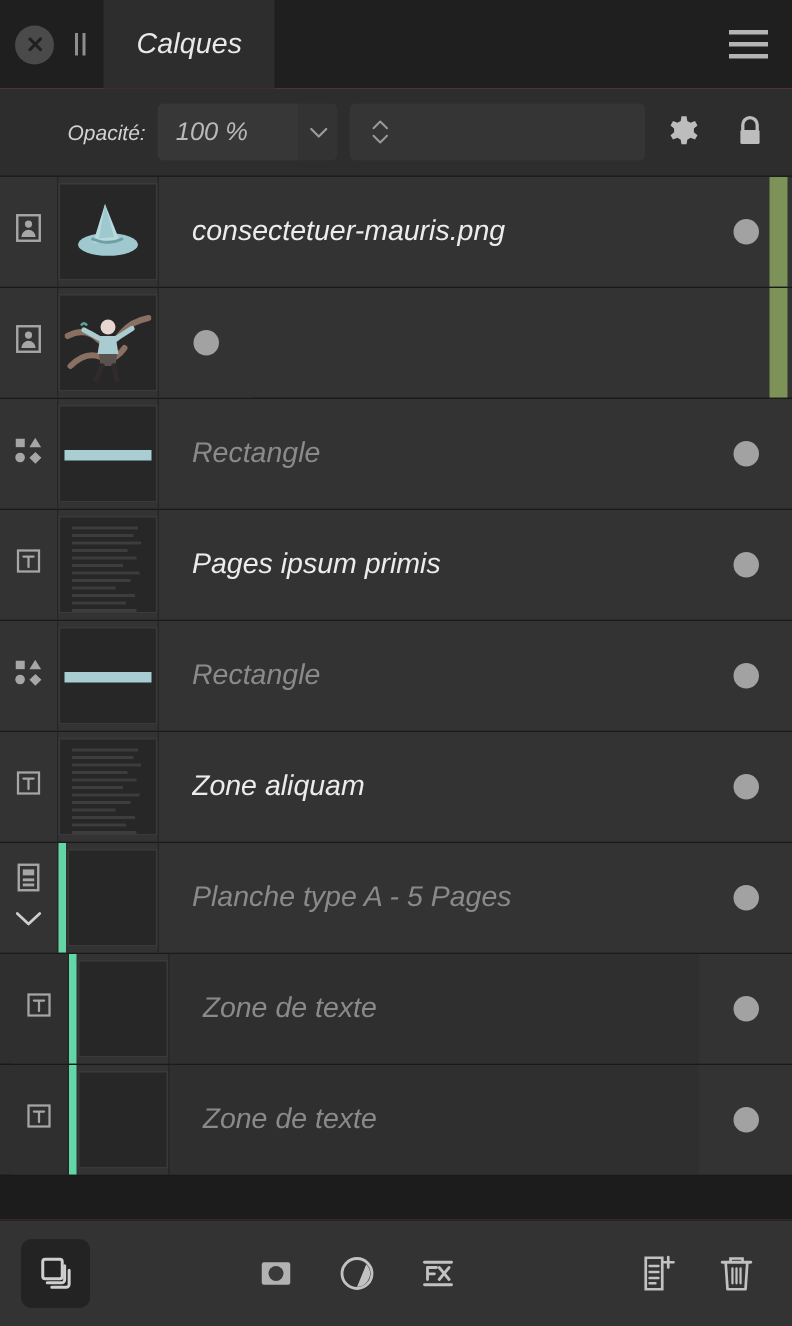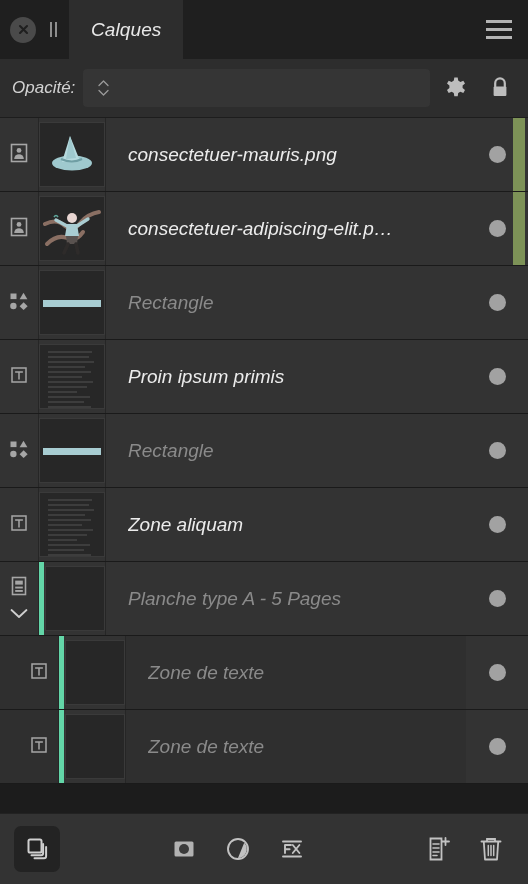--- a/index.html
+++ b/index.html
@@ -95,23 +95,24 @@
     height: 58px;
     background: #2d2d2d;
     border-bottom: 1px solid #1d1d1d;
     display: flex;
     align-items: center;
     padding: 0 10px 0 12px;
     gap: 8px;
     flex: 0 0 auto;
   }
   .opt-label {
-    font-size: 17px;
+    font-size: 14px;
     color: #d2d2d2;
     white-space: nowrap;
+    margin-left: 33px;
   }
   .opacity-group {
     display: flex;
     align-items: stretch;
     height: 38px;
   }
   .opacity-field {
     background: #373737;
     border-radius: 4px 0 0 4px;
     min-width: 70px;
@@ -176,21 +177,21 @@
   }
   .row {
     height: 73px;
     display: flex;
     align-items: stretch;
     border-bottom: 1px solid #1a1a1a;
     background: #333333;
     position: relative;
     cursor: pointer;
   }
-  .row.child { padding-left: 20px; background: #2f2f2f; }
+  .row.child { padding-left: 7px; background: #2f2f2f; }
   .row.child .cell-icon { background: #2f2f2f; }
   .row.child .cell-name { background: #2f2f2f; }
 
   .cell-icon {
     width: 38px;
     flex: 0 0 auto;
     display: flex;
     flex-direction: column;
     align-items: center;
     justify-content: center;
@@ -344,20 +345,28 @@
     <div class="hamburger">
       <i></i>
         <i></i>
         <i></i>
     </div>
   </div>
 
   <div class="optionsbar">
     <div class="opt-label">Opacité:</div>
 
+    <div class="opacity-group">
+      <div class="opacity-field">100 %</div>
+      <div class="opacity-caret">
+        <svg width="13" height="9" viewBox="0 0 13 9" aria-hidden="true">
+          <path d="M1.5 2 L6.5 7 L11.5 2" stroke="#9a9a9a" stroke-width="1.5" fill="none" stroke-linecap="round" stroke-linejoin="round"></path>
+        </svg>
+      </div>
+    </div>
 
     <div class="blend-select">
       <span class="spinner">
         <svg width="13" height="7" viewBox="0 0 13 7" aria-hidden="true">
           <path d="M2 5.5 L6.5 1 L11 5.5" stroke="#9a9a9a" stroke-width="1.3" fill="none" stroke-linecap="round" stroke-linejoin="round"></path>
         </svg>
         <svg width="13" height="7" viewBox="0 0 13 7" aria-hidden="true">
           <path d="M2 1.5 L6.5 6 L11 1.5" stroke="#9a9a9a" stroke-width="1.3" fill="none" stroke-linecap="round" stroke-linejoin="round"></path>
         </svg>
       </span>
@@ -419,23 +428,20 @@
               <path d="M2 24 q12 -6 20 2 q8 7 16 -4 q7 -8 18 -10" stroke="#8a6f63" stroke-width="4" fill="none" stroke-linecap="round"></path>
               <path d="M4 44 q10 -10 20 -6 q9 4 16 -6" stroke="#8a6f63" stroke-width="4" fill="none" stroke-linecap="round"></path>
               <circle cx="29" cy="18" r="5" fill="#e8d6d2"></circle>
               <path d="M24 24 h10 l2 12 h-14 z" fill="#a9ccd1"></path>
               <path d="M24 26 L13 20 M34 26 L45 19" stroke="#a9ccd1" stroke-width="3.4" stroke-linecap="round"></path>
               <path d="M23 36 h12 l-1 8 h-10 z" fill="#59524f"></path>
               <path d="M25 44 L21 53 M33 44 L35 53" stroke="#2e2b2a" stroke-width="3.6" stroke-linecap="round"></path>
               <path d="M11 17 q2 -3 4 0" stroke="#5fa79c" stroke-width="1.6" fill="none"></path>
             </svg>
           </div>
-        </div>
-        <div class="cell-name">
-          <span class="name-bright">consectetuer-adipiscing-elit.p…</span>
         </div>
         <div class="cell-vis">
           <span class="vis-dot"></span>
         </div>
         <span class="edge-marker" style="background: rgb(125, 146, 87);"></span>
       </div>
       <div class="row">
         <div class="cell-icon">
           <span><svg width="24" height="22" viewBox="0 0 24 22">
               <rect x="3.5" y="3.5" width="6" height="5.6" fill="#a6a6a6"></rect>
@@ -475,21 +481,21 @@
               <i style="width:94%"></i>
               <i style="width:82%"></i>
               <i style="width:60%"></i>
               <i style="width:88%"></i>
               <i style="width:74%"></i>
               <i style="width:90%"></i>
             </span>
           </div>
         </div>
         <div class="cell-name">
-          <span class="name-bright">Proin ipsum primis</span>
+          <span class="name-bright">Pages ipsum primis</span>
         </div>
         <div class="cell-vis">
           <span class="vis-dot"></span>
         </div>
       </div>
       <div class="row">
         <div class="cell-icon">
           <span><svg width="24" height="22" viewBox="0 0 24 22">
               <rect x="3.5" y="3.5" width="6" height="5.6" fill="#a6a6a6"></rect>
               <path d="M16.5 2.8 L20.4 9.2 H12.6 z" fill="#a6a6a6"></path>

